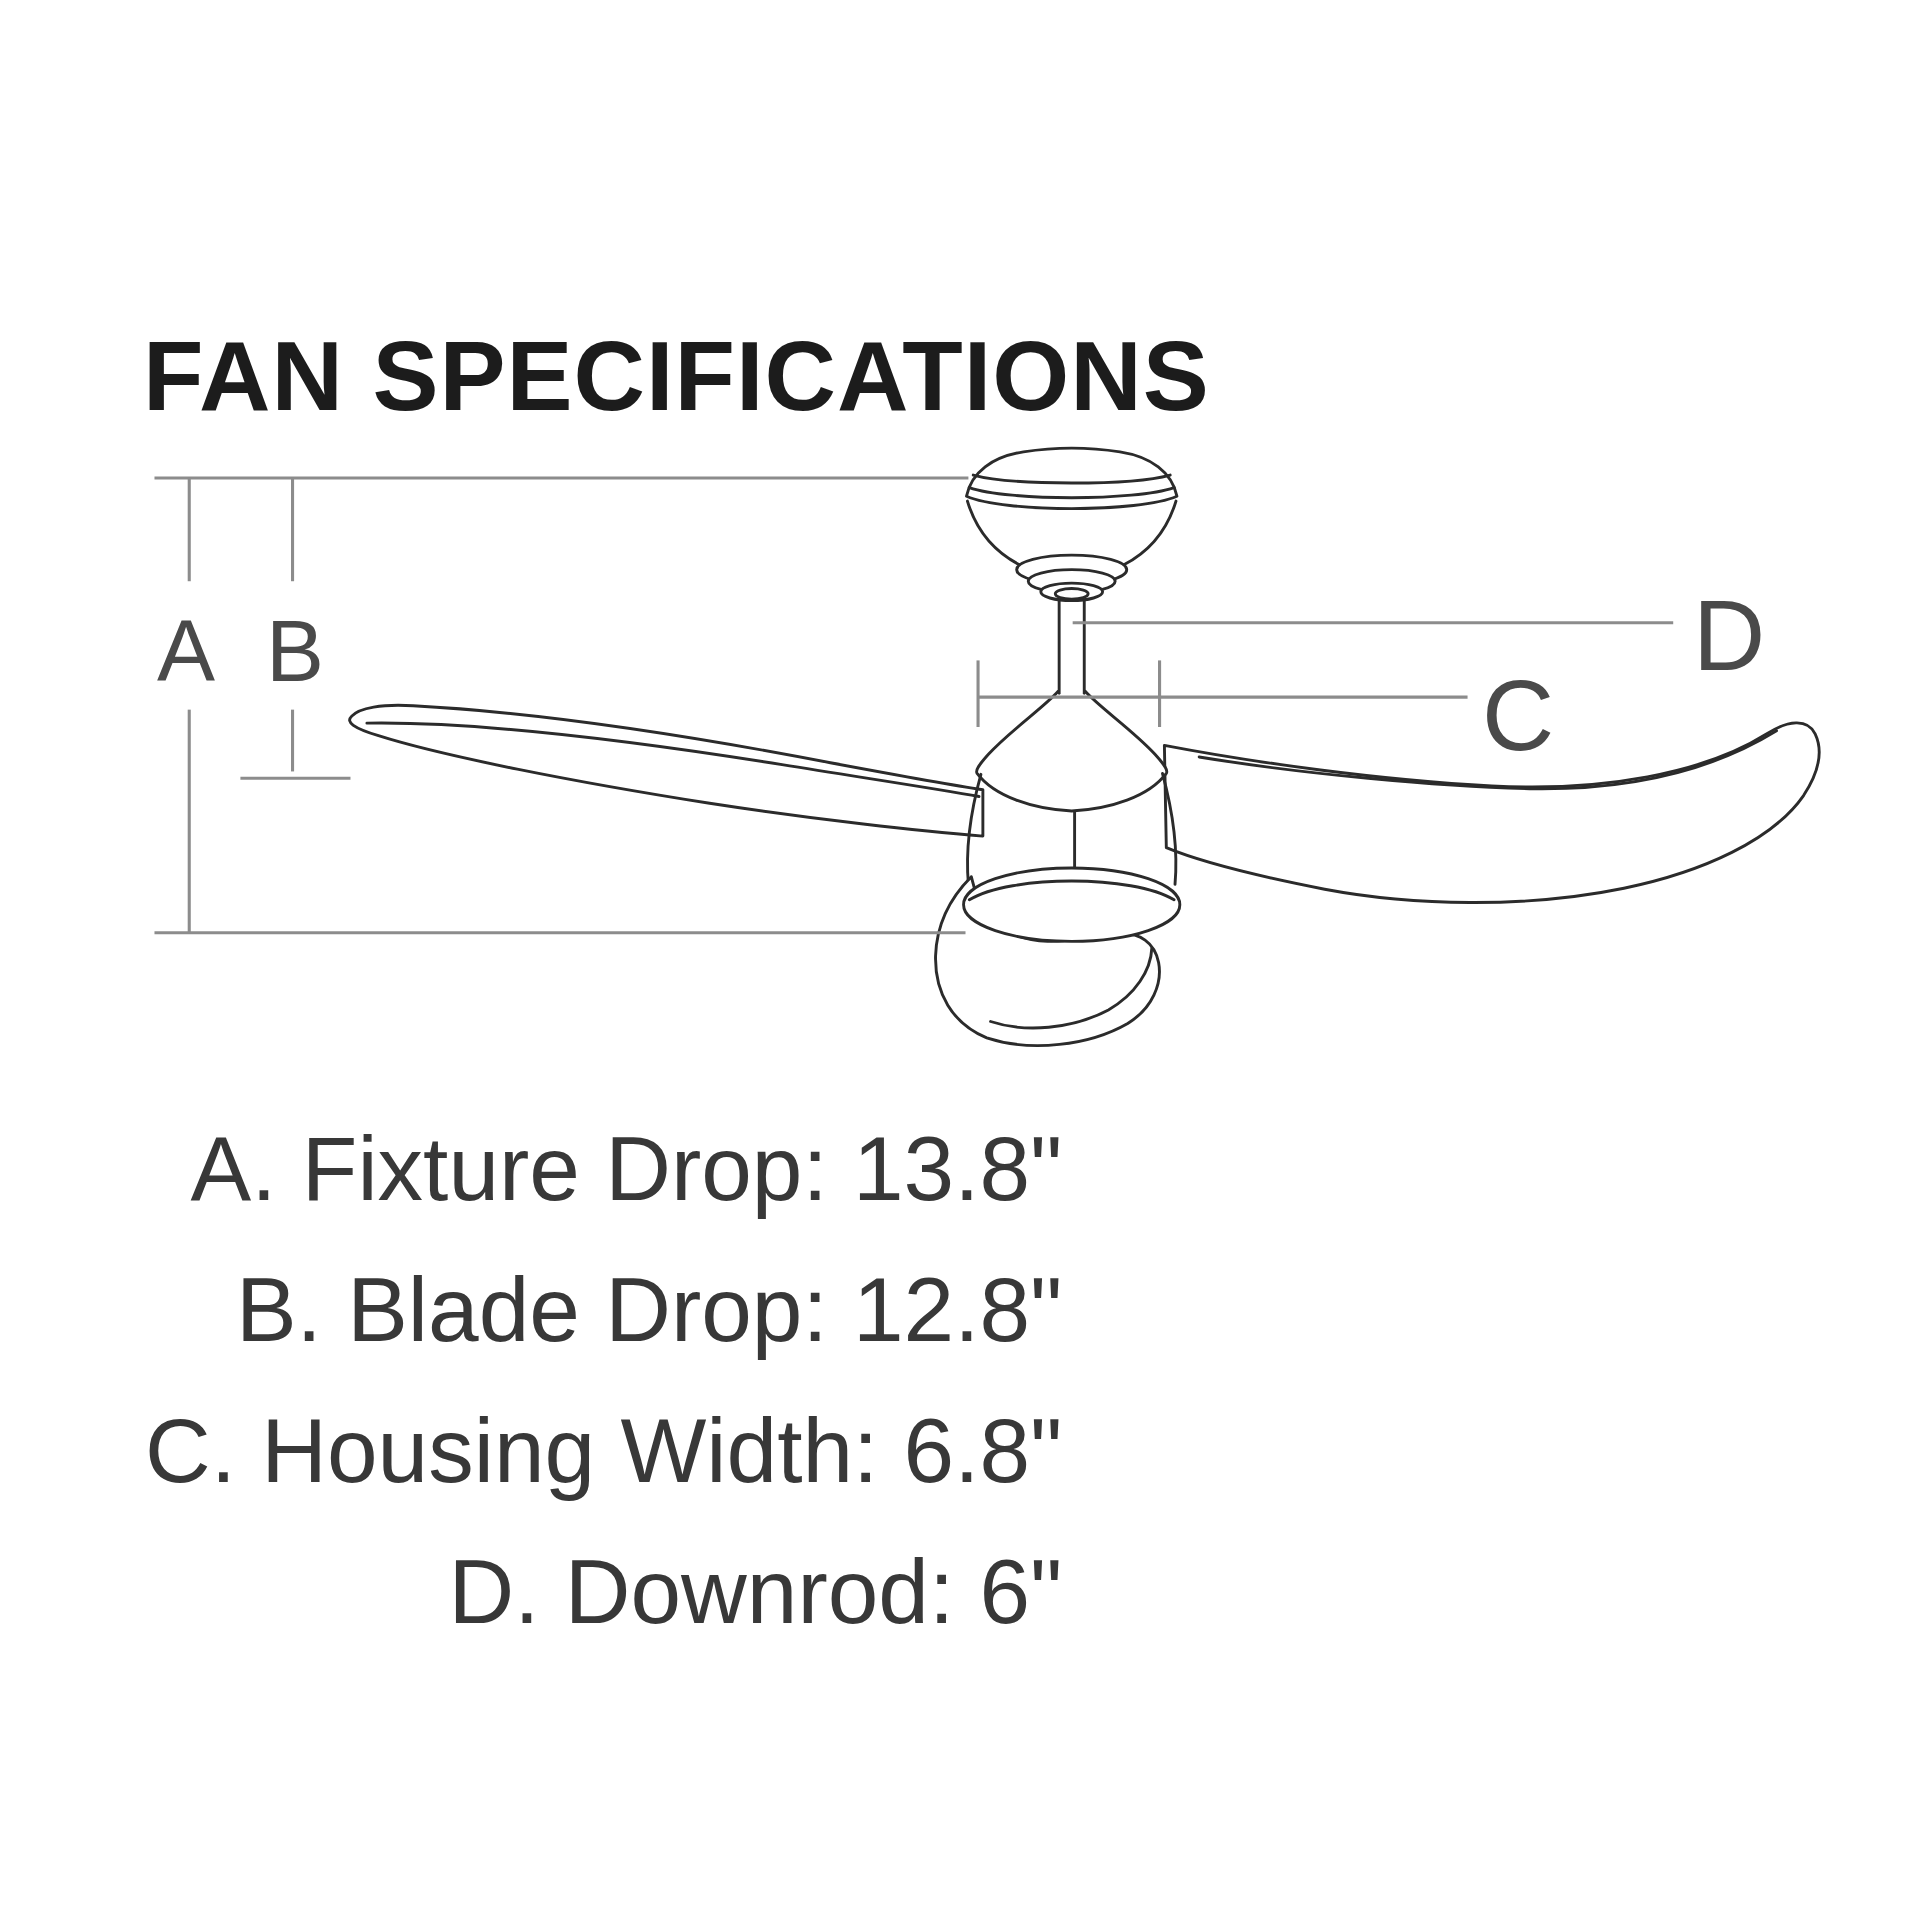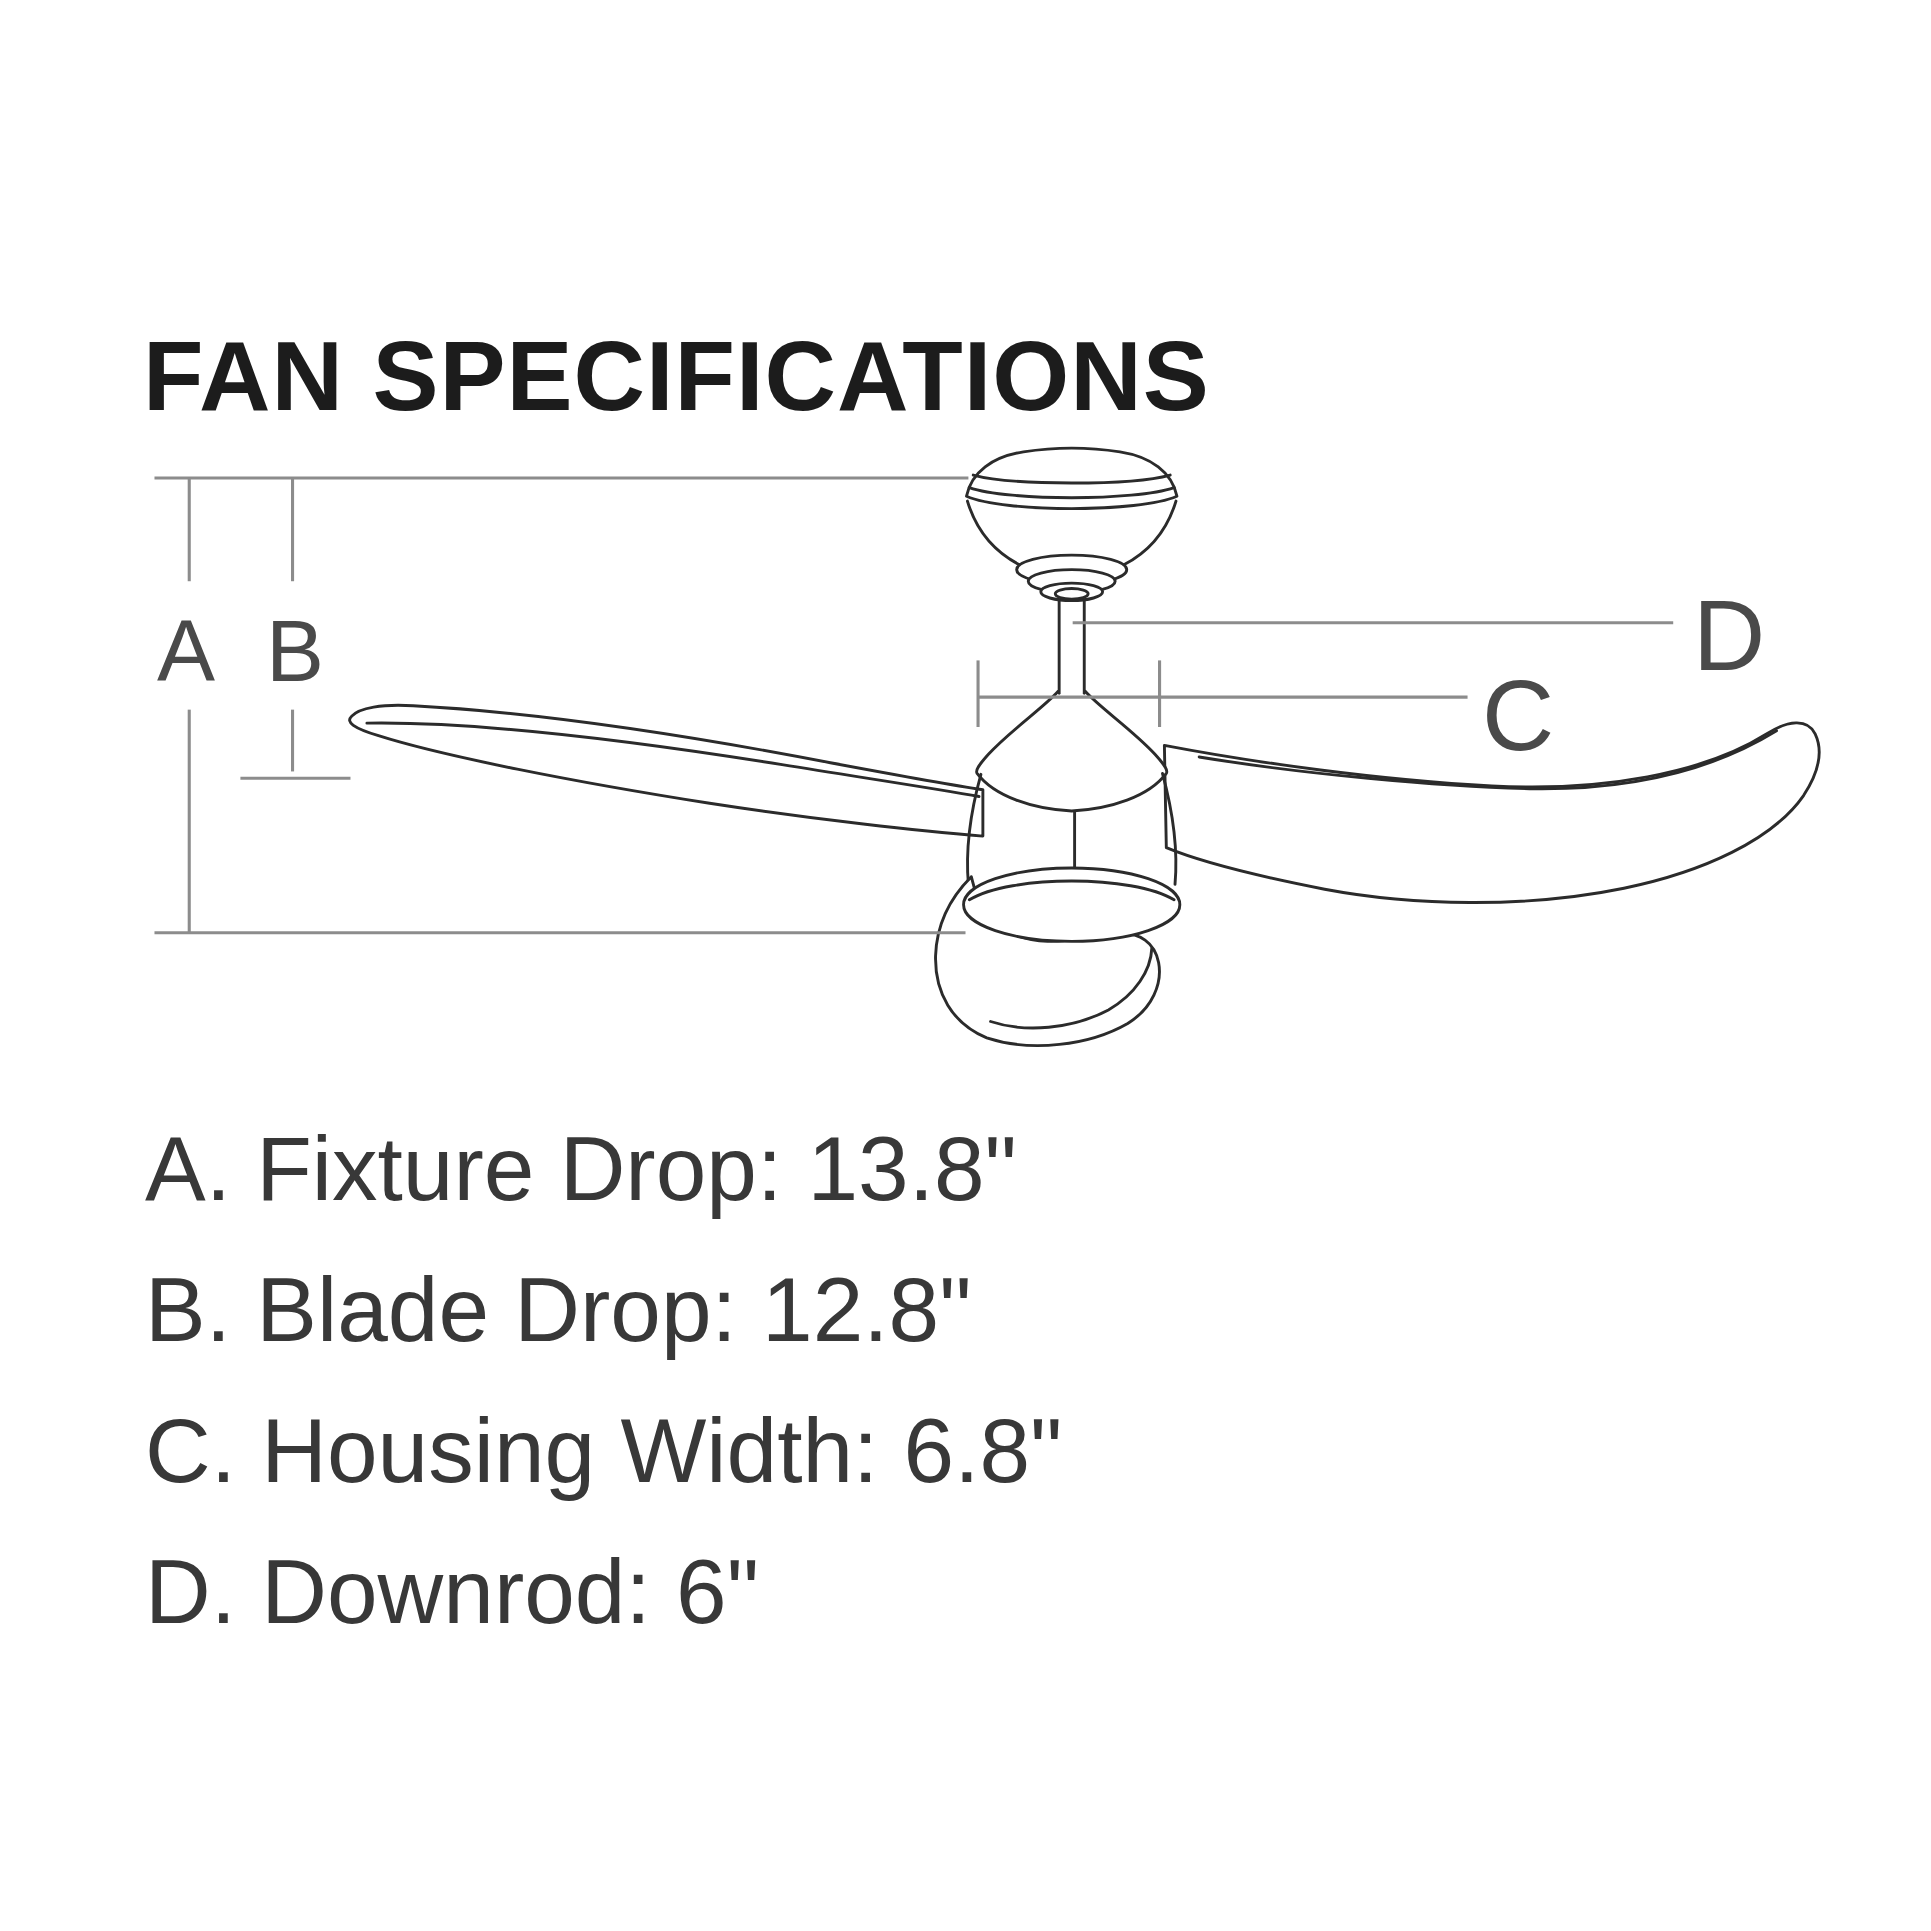--- a/index.html
+++ b/index.html
@@ -11,21 +11,21 @@
     --page-bg:#ffffff;
   }
   *{margin:0;padding:0;box-sizing:border-box;}
   html,body{width:1931px;height:1931px;}
   body{
     background:var(--page-bg);
     font-family:"Liberation Sans", sans-serif;
     position:relative;
     overflow:hidden;
   }
-  .page{position:relative;width:1855px;height:1931px;}
+  .page{position:relative;width:1855px;height:1931px;text-align:right;}
   .page-title{
     position:absolute;
     left:143px;top:326px;
     font-size:99px;
     font-weight:bold;
     letter-spacing:1px;
     color:var(--title-text);
     white-space:nowrap;
     line-height:1;
   }

